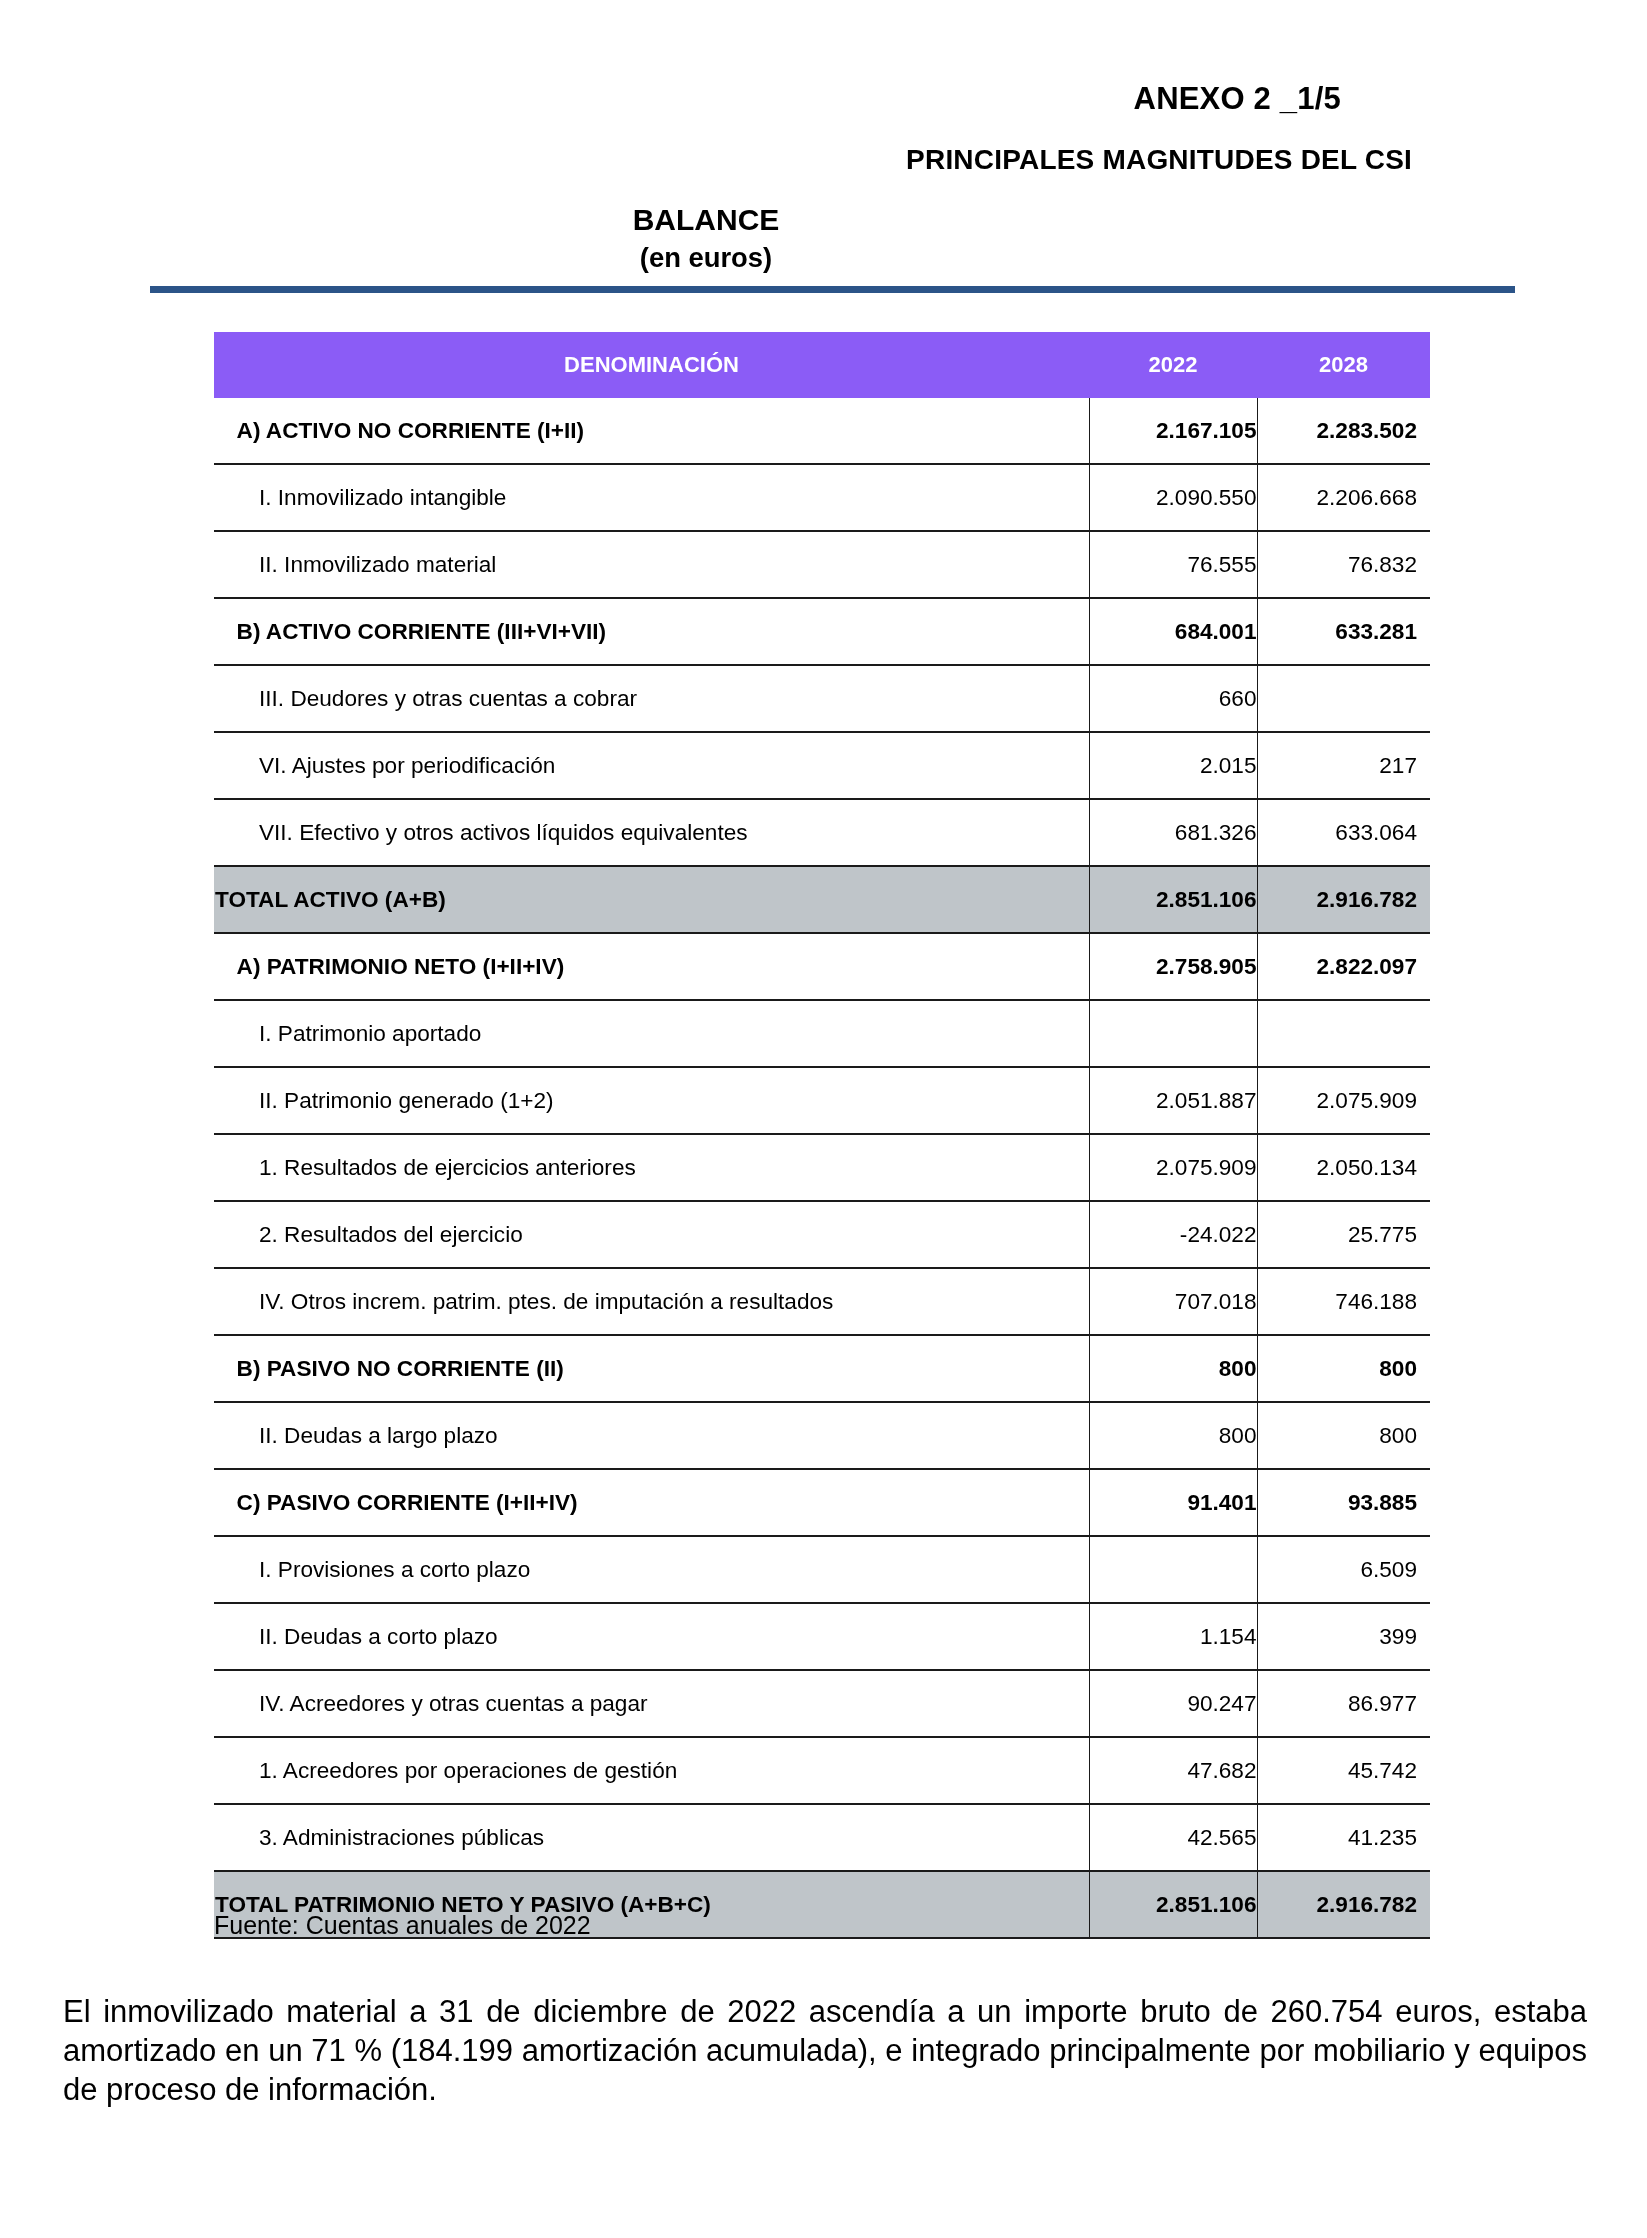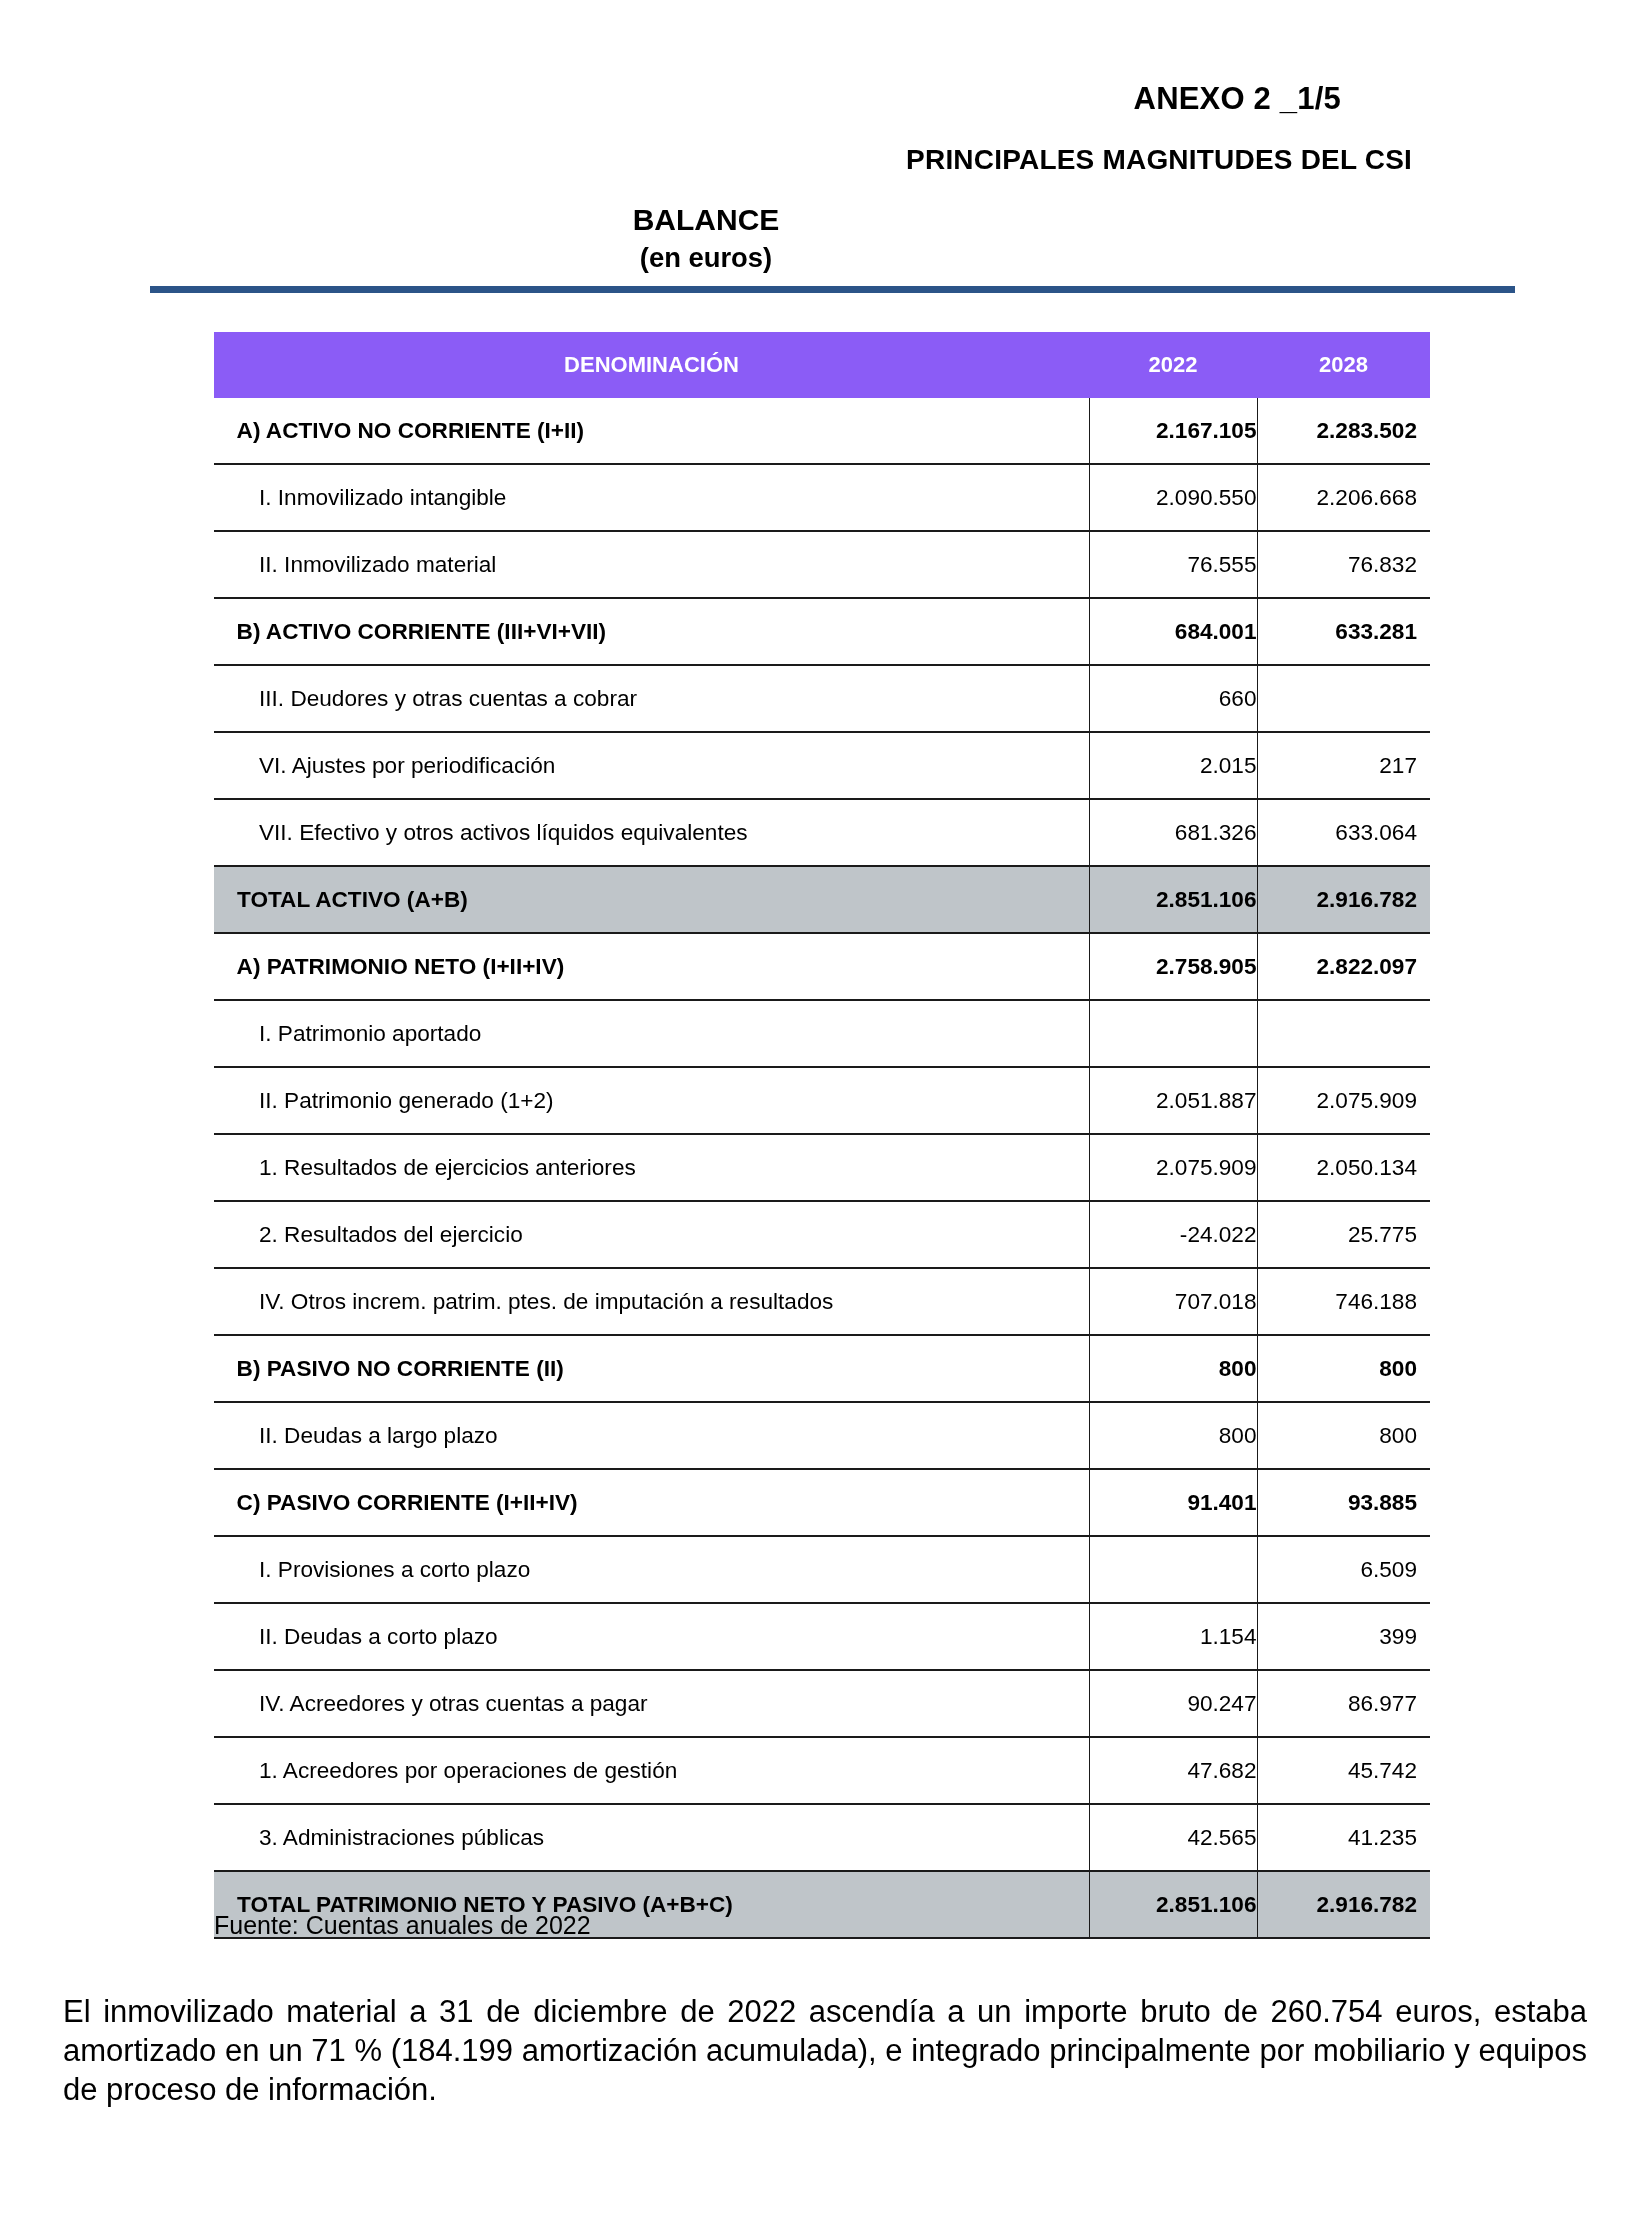--- a/index.html
+++ b/index.html
@@ -118,21 +118,21 @@
 
   tr.bold td { font-weight: bold; }
   tr.bold td.c-label { padding-left: 22.6px; }
 
   tr.shaded td {
     background: #bfc5c9;
     font-weight: bold;
     border-top: 2.4px solid #1a1a1a;
     border-bottom: 2.4px solid #1a1a1a;
   }
-  tr.shaded td.c-label { padding-left: 23px; border-right: 1.6px solid #1a1a1a; margin-top: 20px; }
+  tr.shaded td.c-label { padding-left: 1px; border-right: 1.6px solid #1a1a1a; margin-top: 20px; }
   tr.shaded td.c-val   { border-right: 1.6px solid #1a1a1a; margin-left: 25px; }
   tr.shaded td.c-val.last { border-right: none; }
 
   tr:last-child td { border-bottom: 2.4px solid #1a1a1a; }
 
   
   .source-note {
     position: absolute;
     left: 214px;
     top: 1911px;

